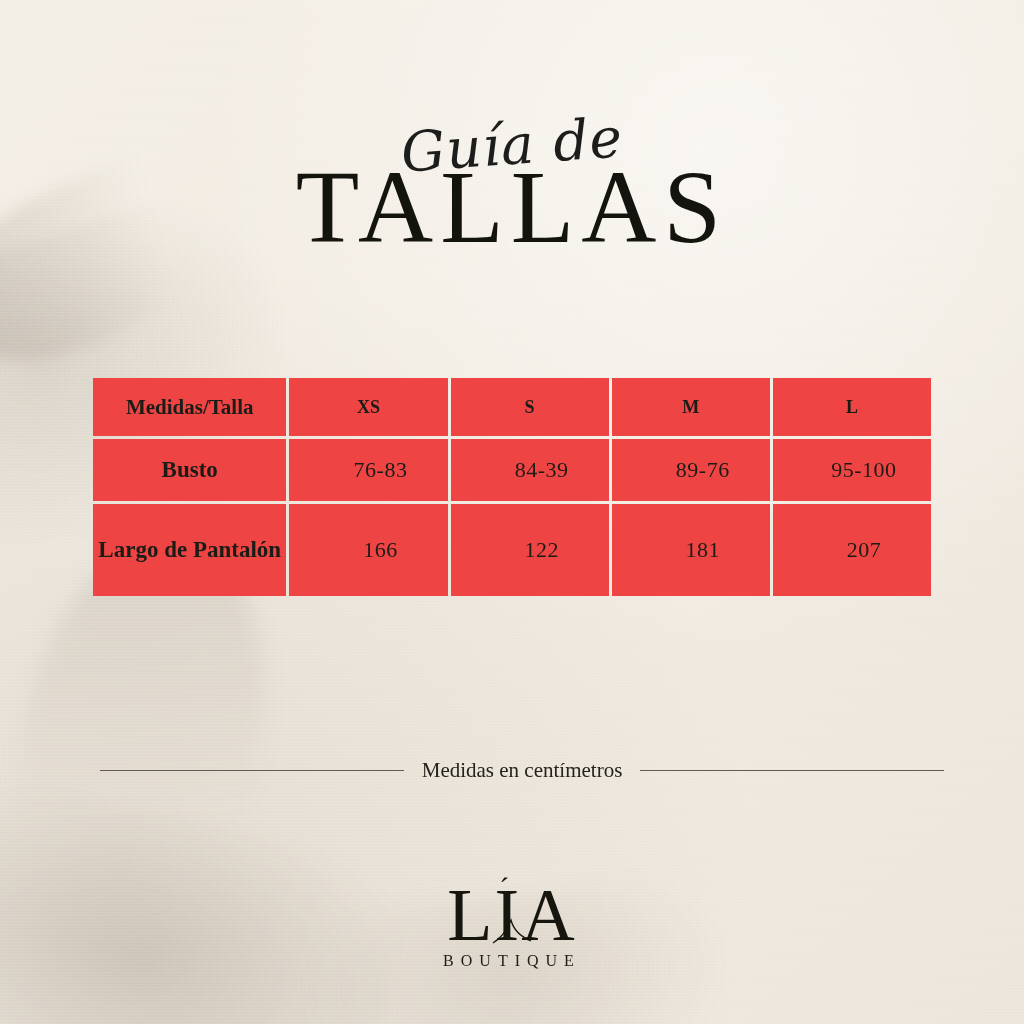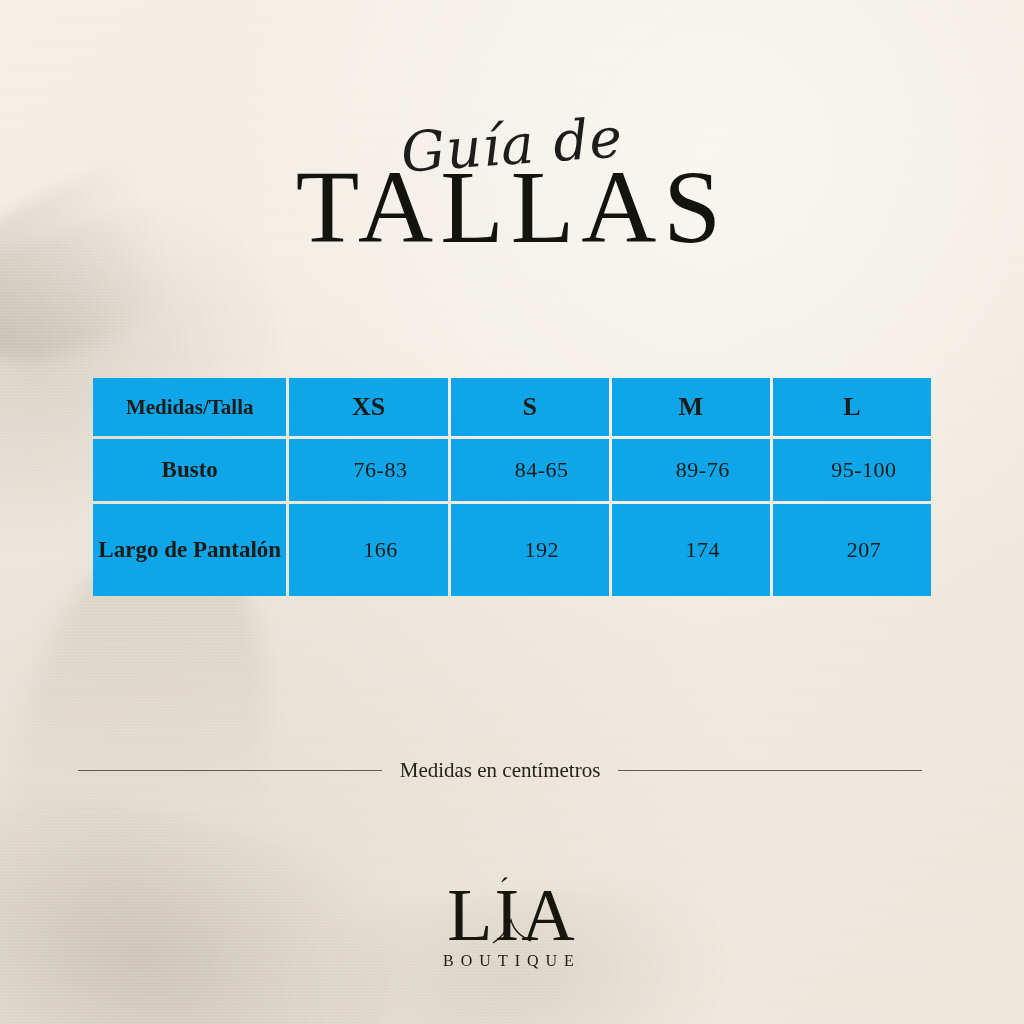--- a/index.html
+++ b/index.html
@@ -104,29 +104,29 @@
   
   table {
     position: absolute;
     top: 375px;
     left: 90px;
     width: 844px;
     border-collapse: separate;
     border-spacing: 3px;
   }
   td, th {
-    background: #0ea5e9;
+    background: #ef4444;
     color: #1c1c17;
     text-align: center;
     vertical-align: middle;
     font-weight: 400;
   }
   thead th {
     height: 58px;
-    font-size: 26px;
+    font-size: 18px;
     font-weight: 700;
   }
   thead th.corner { font-size: 21px; }
   tbody td.rowhead {
     font-size: 23px;
     font-weight: 700;
     height: 62px;
   }
   tbody td.val {
     font-size: 22px;
@@ -135,21 +135,21 @@
   }
   tbody tr:last-child td.rowhead { line-height: 1.22; }
   tbody tr:last-child td { height: 92px; }
   col.c0 { width: 196px; }
   col.c1, col.c2, col.c3, col.c4 { width: 162px; }
 
   
   .footnote {
     position: absolute;
     top: 758px;
-    left: 78px;
+    left: 100px;
     width: 844px;
     display: flex;
     align-items: center;
     gap: 18px;
   }
   .rule { flex: 1; height: 1px; background: #5f5c55; }
   .footnote-text {
     font-size: 21px;
     color: #23231e;
     white-space: nowrap;
@@ -223,29 +223,29 @@
         <th>XS</th>
         <th>S</th>
         <th>M</th>
         <th>L</th>
       </tr>
     </thead>
     <tbody>
       <tr>
         <td class="rowhead">Busto</td>
         <td class="val">76-83</td>
-        <td class="val">84-65</td>
+        <td class="val">84-39</td>
         <td class="val">89-76</td>
         <td class="val">95-100</td>
       </tr>
       <tr>
         <td class="rowhead">Largo de Pantalón</td>
         <td class="val">166</td>
-        <td class="val">192</td>
-        <td class="val">174</td>
+        <td class="val">122</td>
+        <td class="val">181</td>
         <td class="val">207</td>
       </tr>
     </tbody>
   </table>
 
   <div class="footnote">
     <span class="rule"></span>
     <span class="footnote-text">Medidas en centímetros</span>
     <span class="rule"></span>
   </div>

